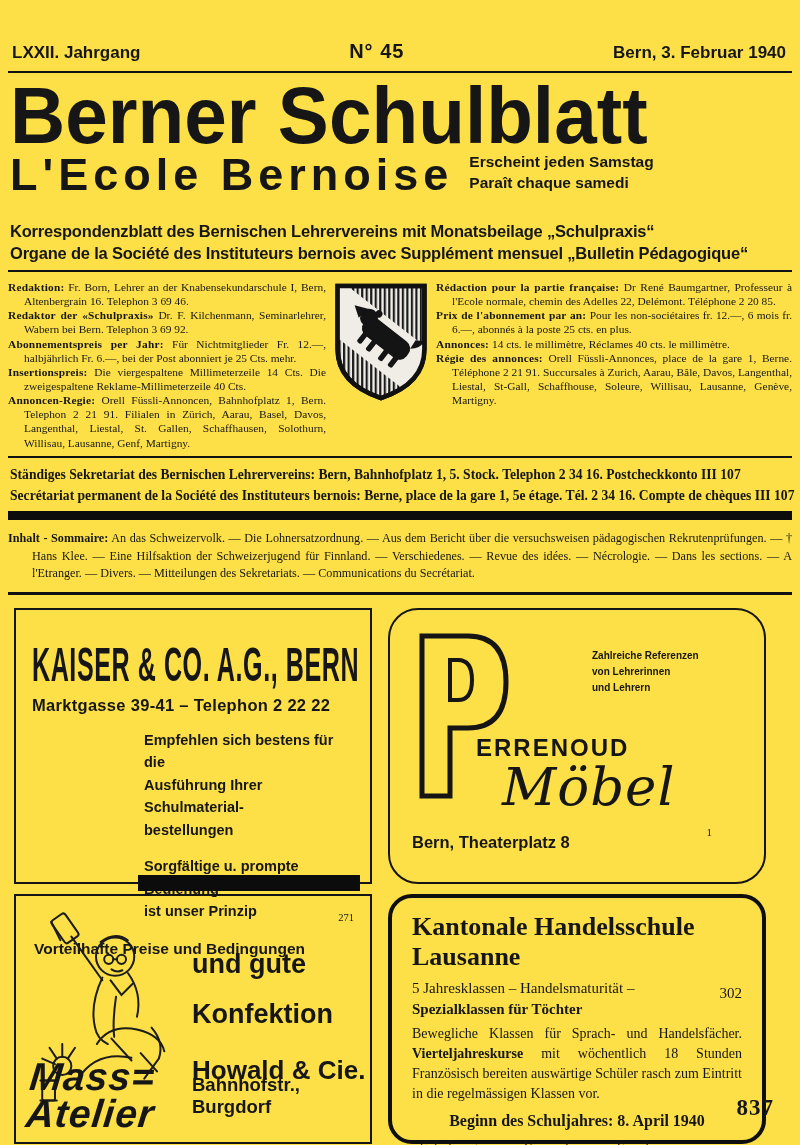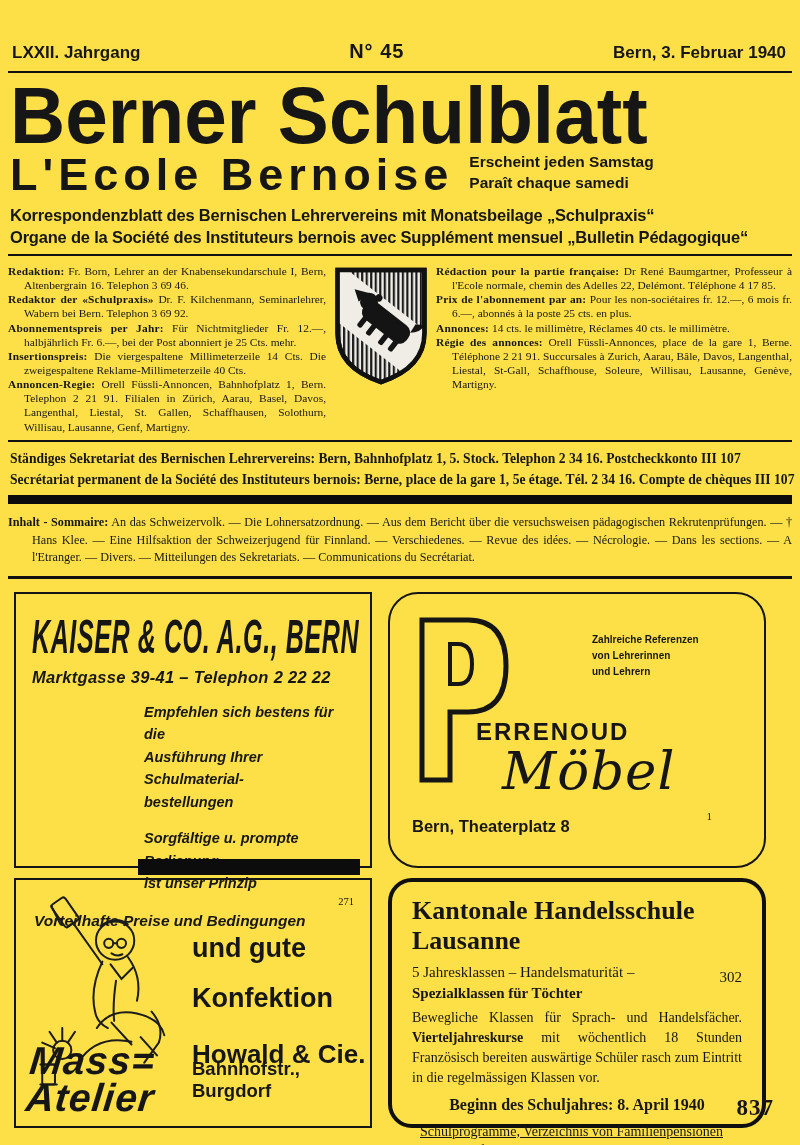--- a/index.html
+++ b/index.html
@@ -24,21 +24,21 @@
   .masthead { padding:2px 10px 6px; }
   .title-de { font-family:"Liberation Sans",sans-serif; font-weight:700; font-size:75px;
     line-height:1.02; letter-spacing:0px; white-space:nowrap; transform:scale(1.02,1.06); transform-origin:left top; }
   .title-row2 { display:flex; align-items:center; gap:16px; margin-top:0px; }
   .title-fr { font-family:"Liberation Sans",sans-serif; font-weight:700; font-size:45px;
     letter-spacing:5px; white-space:nowrap; line-height:1; }
   .schedule { font-family:"Liberation Sans",sans-serif; font-weight:700; font-size:15.5px;
     line-height:1.3; padding-bottom:3px; white-space:nowrap; }
   .subtitle { font-family:"Liberation Sans",sans-serif; font-weight:700; font-size:16.5px;
     letter-spacing:-0.2px; line-height:1.35; white-space:nowrap; }
-  .subtitle.first { margin-top:7px; }
+  .subtitle.first { margin-top:23px; }
 
   
   .imprint { display:grid; grid-template-columns:318px 102px 1fr; gap:0 4px;
     padding:8px 8px 6px; font-size:11.4px; line-height:1.24; }
   .imprint p { margin:0; padding-left:16px; text-indent:-16px; text-align:justify; }
   .imprint b { letter-spacing:0.2px; }
   .crest { display:flex; justify-content:center; align-items:flex-start; padding-top:2px; }
 
   
   .secretariat { padding:6px 10px 2px; font-weight:700; font-size:13.6px; line-height:1.55; }
@@ -47,21 +47,21 @@
   
   .toc { padding:7px 8px 9px; font-size:12.2px; line-height:1.45; }
   .toc p { margin:0; padding-left:24px; text-indent:-24px; text-align:justify;font-family:Liberation Serif, serif; }
 
   
   .ads { display:grid; grid-template-columns:358px 378px; grid-template-rows:276px 250px;
     gap:10px 16px; padding:13px 12px 0 14px; font-family:"Liberation Sans",sans-serif; }
   .ad { border:2px solid #151515; position:relative; }
 
   
-  .ad.kaiser { padding:16px 14px 0 16px;font-style:italic; }
+  .ad.kaiser { padding:28px 14px 0 16px; }
   .k-title { font-weight:700; font-size:44px; letter-spacing:1px; white-space:nowrap;
     transform:scale(0.57,1.08); transform-origin:left top; }
   .k-addr { font-weight:700; font-size:16.5px; margin-top:8px; letter-spacing:0.3px; }
   .k-ind { font-weight:700; font-size:14.5px; line-height:1.55; margin:14px 0 0 112px; white-space:pre-line; }
   .k-full { font-weight:700; font-size:15.5px; margin:17px 0 0 2px; }
   .k-bar { position:absolute; bottom:-9px; left:122px; width:222px; height:16px; background:#0c0c0c; }
 
   
   .ad.perrenoud { border-radius:30px; }
   .p-letter { position:absolute; left:26px; top:20px; }
@@ -152,21 +152,21 @@
             <rect x="43" y="67" width="6" height="16" rx="2"></rect>
             <rect x="60" y="67" width="6" height="16" rx="2"></rect>
             <rect x="73" y="66" width="6" height="16" rx="2"></rect>
             <path d="M82,52 q9,-7 7,-16 l-8,5 z"></path>
           </g>
         </g>
         <path d="M4,4 H100 V74 Q100,112 52,128 Q4,112 4,74 Z" fill="none" stroke="#111" stroke-width="5"></path>
       </svg>
     </div>
     <div class="col">
-      <p><b>Rédaction pour la partie française:</b> <span>Dr René Baumgartner, Professeur à l'Ecole normale, chemin des Adelles 22, Delémont. Téléphone 4 17 85.</span></p>
+      <p><b>Rédaction pour la partie française:</b> <span>Dr René Baumgartner, Professeur à l'Ecole normale, chemin des Adelles 22, Delémont. Téléphone 2 20 85.</span></p>
       <p><b>Prix de l'abonnement par an:</b> <span>Pour les non-sociétaires fr. 12.—, 6 mois fr. 6.—, abonnés à la poste 25 cts. en plus.</span></p>
       <p><b>Annonces:</b> <span>14 cts. le millimètre, Réclames 40 cts. le millimètre.</span></p>
       <p><b>Régie des annonces:</b> <span>Orell Füssli-Annonces, place de la gare 1, Berne. Téléphone 2 21 91. Succursales à Zurich, Aarau, Bâle, Davos, Langenthal, Liestal, St-Gall, Schaffhouse, Soleure, Willisau, Lausanne, Genève, Martigny.</span></p>
     </div>
   </section>
   <div class="rule thin"></div>
 
   <section class="secretariat">
     <p>Ständiges Sekretariat des Bernischen Lehrervereins: Bern, Bahnhofplatz 1, 5. Stock. Telephon 2 34 16. Postcheckkonto III 107</p>
     <p>Secrétariat permanent de la Société des Instituteurs bernois: Berne, place de la gare 1, 5e étage. Tél. 2 34 16. Compte de chèques III 107</p>

